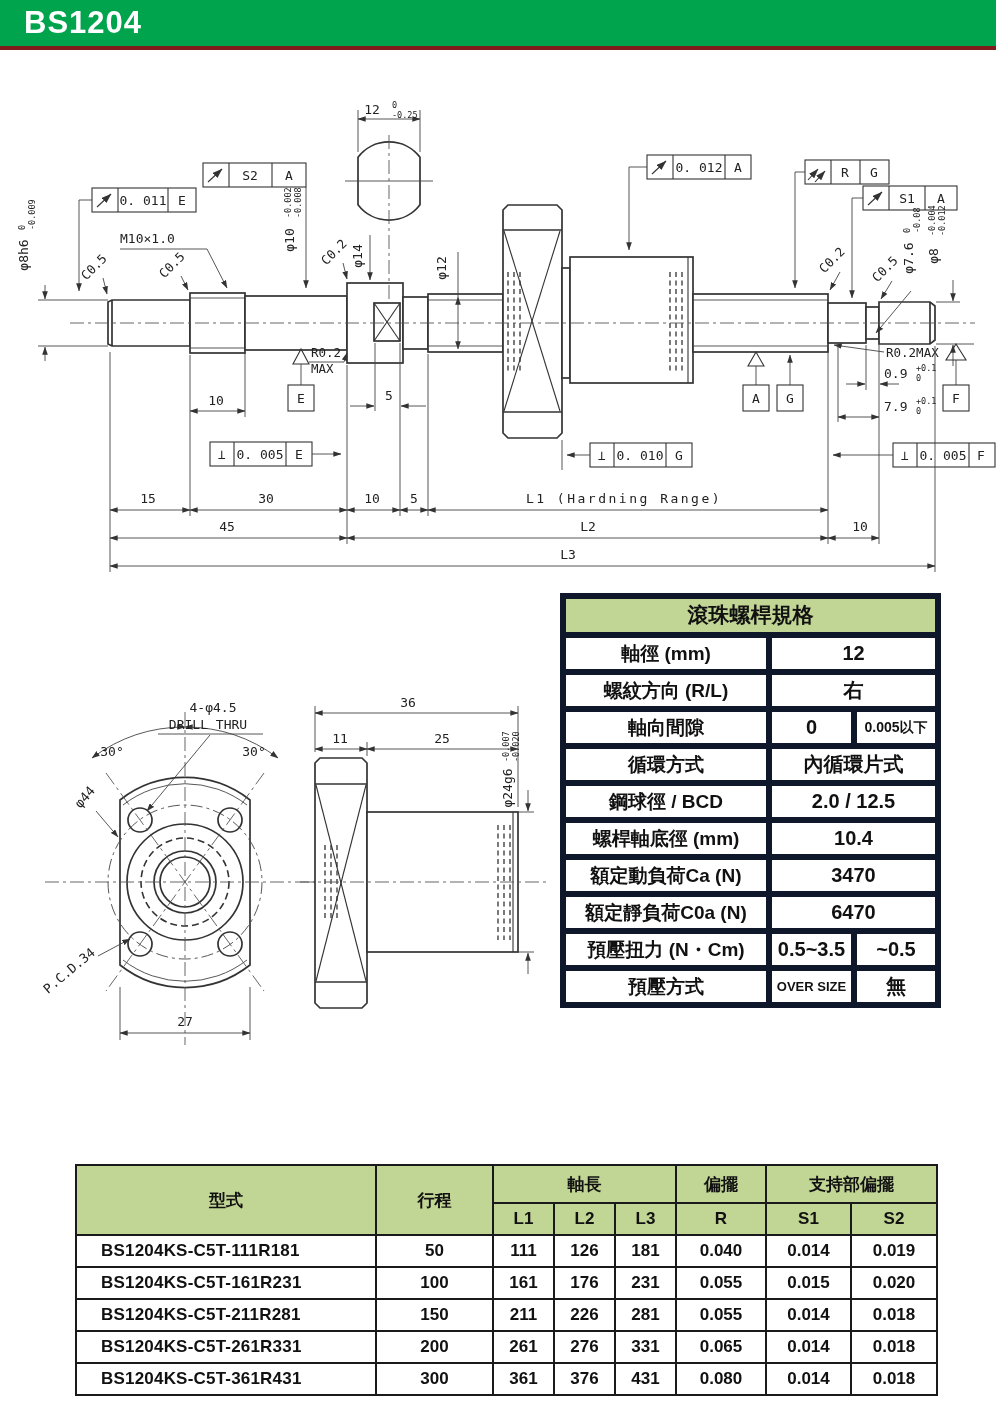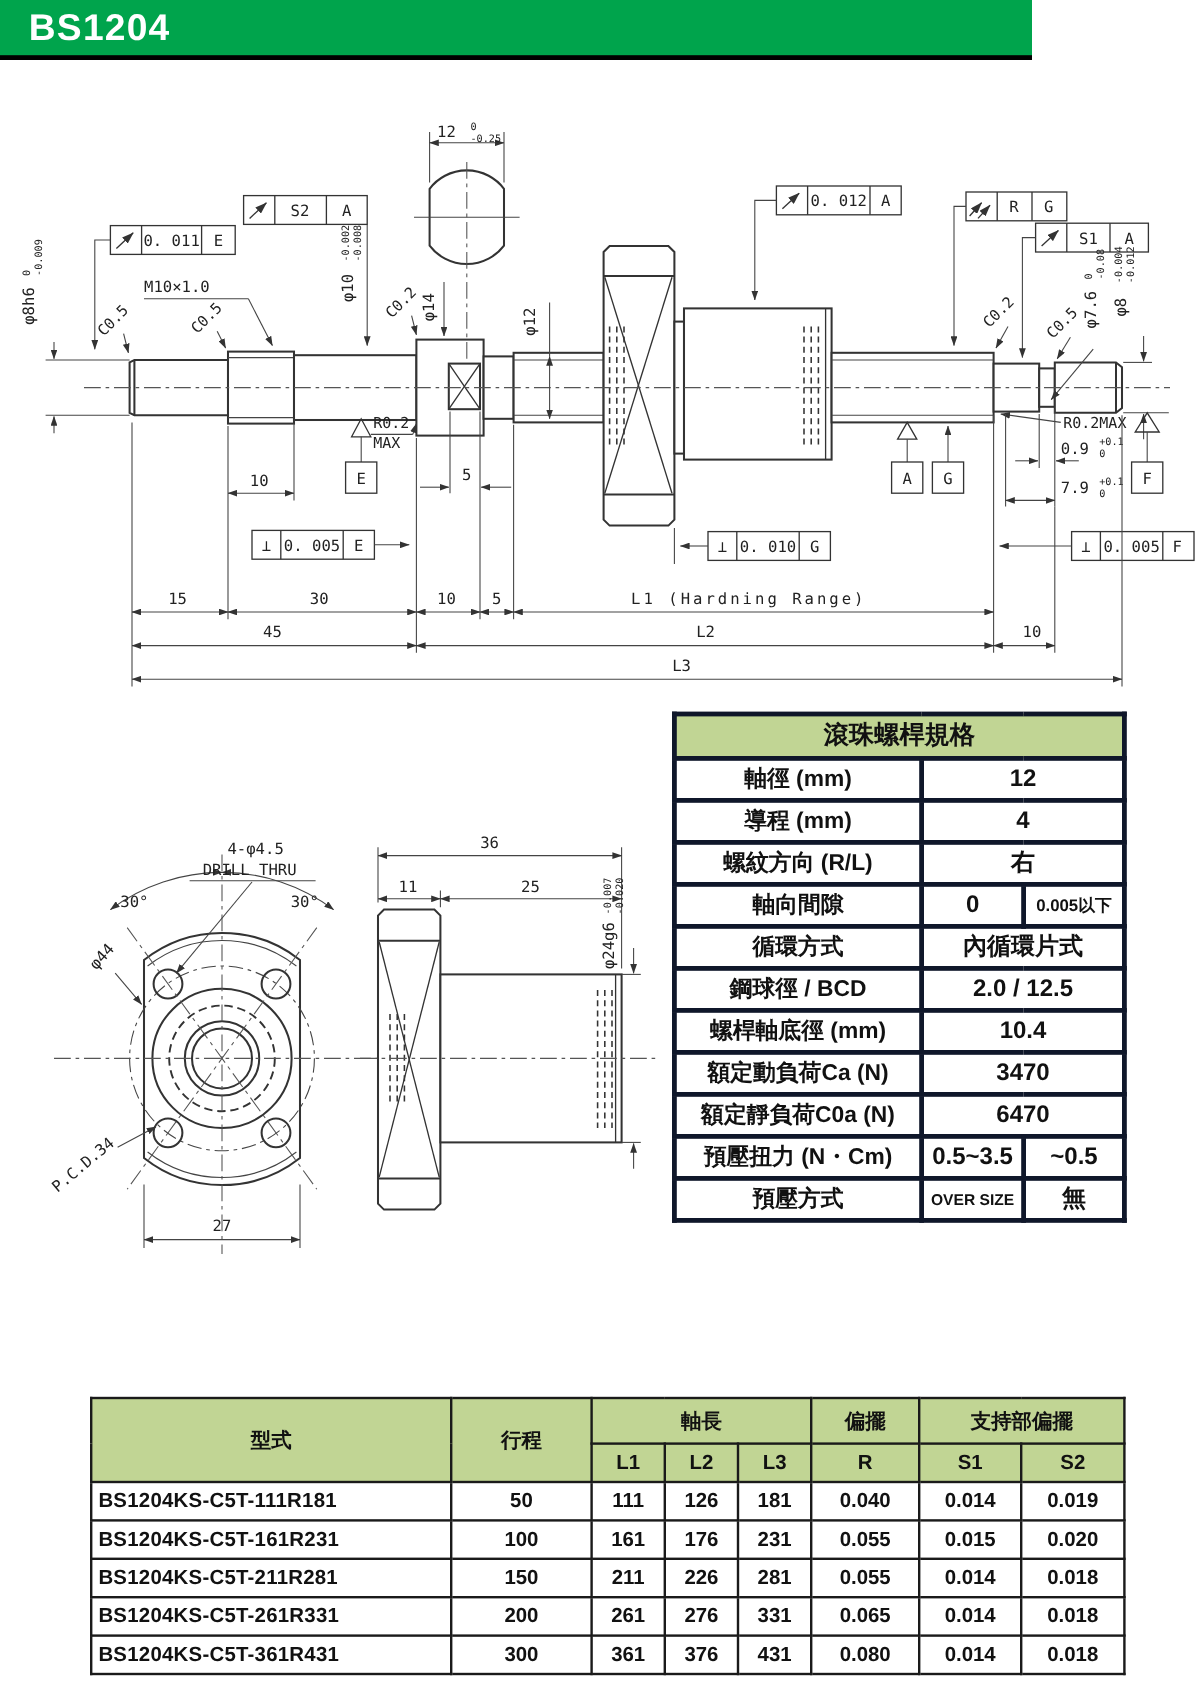--- a/index.html
+++ b/index.html
@@ -1,49 +1,49 @@
 <!DOCTYPE html>
 <html><head>
 <meta charset="utf-8">
 <style>
   html,body{margin:0;padding:0;background:#fff;}
   .page{position:relative;width:1000px;height:1419px;background:#fff;overflow:hidden;
         font-family:"Liberation Sans",sans-serif;}
-  .hdr{position:absolute;left:0;top:0;width:860px;height:46px;background:#00a44c;
-       border-bottom:4px solid #000000;display:flex;align-items:center;}
+  .hdr{position:absolute;left:0;top:0;width:996px;height:46px;background:#00a44c;
+       border-bottom:4px solid #7f1d1d;display:flex;align-items:center;}
   .hdr span{color:#fff;font-weight:bold;font-size:31px;letter-spacing:1px;padding-left:24px;}
   svg text{font-family:"DejaVu Sans Mono",monospace;fill:#222;}
   .t13{font-size:13px;} .t12{font-size:12.5px;} .t8{font-size:8.5px;}
   .lsp{letter-spacing:2.5px;}
   .ol{stroke:#333;stroke-width:1.7;fill:none;}
   .olw{stroke:#333;stroke-width:1.7;fill:#fff;}
   .thin{stroke:#444;stroke-width:0.9;fill:none;}
   .med{stroke:#333;stroke-width:1.1;fill:none;}
   .cl{stroke:#555;stroke-width:0.9;fill:none;stroke-dasharray:14 4 3 4;}
   .dsh{stroke:#333;stroke-width:1.3;fill:none;stroke-dasharray:5 3.5;}
   .dshb{stroke:#333;stroke-width:1.6;fill:none;stroke-dasharray:7 4;}
   .fcfbox{fill:#fff;stroke:#333;stroke-width:1.1;}
   .tri{fill:none;stroke:#333;stroke-width:1.1;}
   
   .spec{position:absolute;left:560px;top:593px;border-collapse:collapse;table-layout:fixed;}
-  .spec td{border:4px solid #0f172a;text-align:center;font-weight:bold;color:#111;
+  .spec td{border:6px solid #0f172a;text-align:center;font-weight:bold;color:#111;
            height:31px;padding:0;line-height:1.05;}
   .spec .ttl{background:#c1d594;font-size:21px;height:33px;}
   .spec .l{font-size:19px;}
   .spec .v{font-size:20px;}
   .spec .sm{font-size:14px;margin-left:20px;}
   .spec .xs{font-size:13px;}
   
   .mod{position:absolute;left:75px;top:1164px;border-collapse:collapse;table-layout:fixed;}
   .mod td{border:2px solid #1a1a1a;text-align:center;font-weight:bold;color:#111;
           font-size:17px;padding:0;}
   .mod .gh{background:#c1d594;}
   .mod .h1{height:36px;} .mod .h2{height:30px;margin-top:44px;}
   .mod .dr{height:30px;}
-  .mod .mname{text-align:left;padding-left:5px;letter-spacing:0.2px;}
+  .mod .mname{text-align:left;padding-left:24px;letter-spacing:0.2px;}
 </style>
 </head>
 <body>
 
 <div class="page">
 
   <div class="hdr">
     <span>BS1204</span>
   </div>
 
@@ -437,24 +437,20 @@
       </colgroup>
     <tbody>
         <tr>
           <td class="ttl" colspan="3">滾珠螺桿規格</td>
         </tr>
     <tr>
           <td class="l">軸徑 (mm)</td>
         <td class="v" colspan="2">12</td>
         </tr>
     <tr>
-          <td class="l">導程 (mm)</td>
-        <td class="v" colspan="2">4</td>
-        </tr>
-    <tr>
           <td class="l">螺紋方向 (R/L)</td>
         <td class="v" colspan="2">右</td>
         </tr>
     <tr>
           <td class="l">軸向間隙</td>
         <td class="v">0</td>
         <td class="sm">0.005以下</td>
         </tr>
     <tr>
           <td class="l">循環方式</td>

